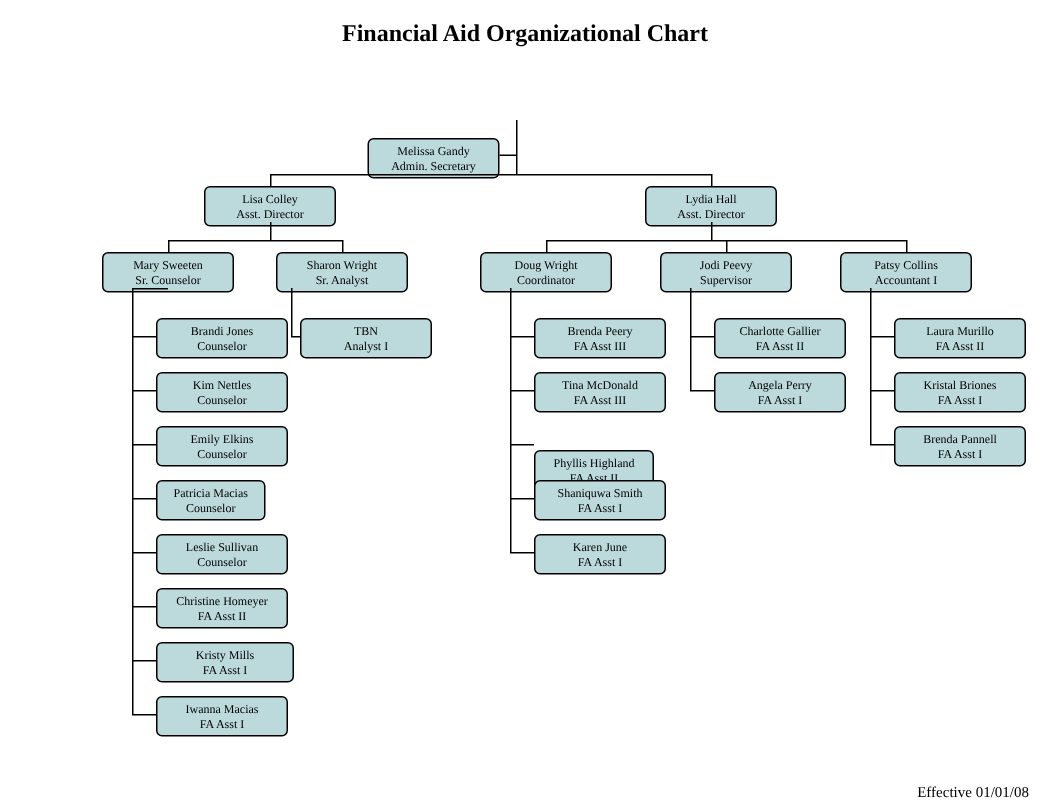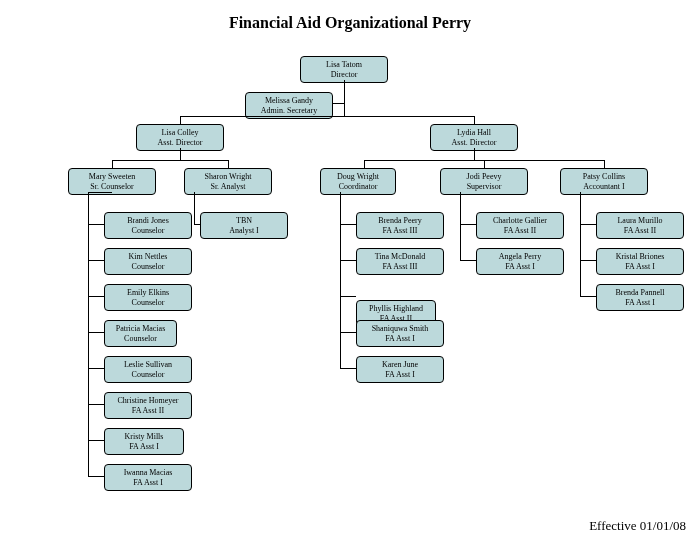--- a/index.html
+++ b/index.html
@@ -2,31 +2,27 @@
 <html><head>
 <meta charset="utf-8">
 <style>
 html,body{margin:0;padding:0;background:#fff;font-family:"Times New Roman",serif;color:#000}
 .page{width:700px;height:540px;position:relative}
 .title{position:absolute;top:14px;left:0;right:0;text-align:center;font-weight:bold;font-size:16px}
 .box{position:absolute;background:#bcd9db;border:1px solid #000;border-radius:4px;text-align:center;font-size:8px;line-height:1.2;padding:3px 2px;box-sizing:border-box}
 .box-name{display:block}
 .box-role{display:block}
 .conn{position:absolute;background:#000}
-.footer{position:absolute;bottom:6px;right:14px;font-size:13px}
+.footer{position:absolute;bottom:6px;right:14px;font-size:10px}
 </style>
 </head>
 <body>
 <div class="page">
-<div class="title">Financial Aid Organizational Perry</div>
+<div class="title">Financial Aid Organizational Chart</div>
 
-<div class="box" style="left:300px;top:56px;width:88px">
-      <span class="box-name">Lisa Tatom</span>
-      <span class="box-role">Director</span>
-    </div>
 <div class="box" style="left:245px;top:92px;width:88px">
       <span class="box-name">Melissa Gandy</span>
       <span class="box-role">Admin. Secretary</span>
     </div>
 <div class="box" style="left:136px;top:124px;width:88px">
       <span class="box-name">Lisa Colley</span>
       <span class="box-role">Asst. Director</span>
     </div>
 <div class="box" style="left:430px;top:124px;width:88px">
       <span class="box-name">Lydia Hall</span>
@@ -35,21 +31,21 @@
 
 <div class="box" style="left:68px;top:168px;width:88px">
       <span class="box-name">Mary Sweeten</span>
       <span class="box-role">Sr. Counselor</span>
     </div>
 <div class="box" style="left:184px;top:168px;width:88px">
       <span class="box-name">Sharon Wright</span>
       <span class="box-role">Sr. Analyst</span>
     </div>
 
-<div class="box" style="left:320px;top:168px;width:76px">
+<div class="box" style="left:320px;top:168px;width:88px">
       <span class="box-name">Doug Wright</span>
       <span class="box-role">Coordinator</span>
     </div>
 <div class="box" style="left:560px;top:168px;width:88px">
       <span class="box-name">Patsy Collins</span>
       <span class="box-role">Accountant I</span>
     </div>
 <div class="box" style="left:440px;top:168px;width:88px">
       <span class="box-name">Jodi Peevy</span>
       <span class="box-role">Supervisor</span>
@@ -72,21 +68,21 @@
       <span class="box-role">Counselor</span>
     </div>
 <div class="box" style="left:104px;top:356px;width:88px">
       <span class="box-name">Leslie Sullivan</span>
       <span class="box-role">Counselor</span>
     </div>
 <div class="box" style="left:104px;top:392px;width:88px">
       <span class="box-name">Christine Homeyer</span>
       <span class="box-role">FA Asst II</span>
     </div>
-<div class="box" style="left:104px;top:428px;width:80px">
+<div class="box" style="left:104px;top:428px;width:92px">
       <span class="box-name">Kristy Mills</span>
       <span class="box-role">FA Asst I</span>
     </div>
 <div class="box" style="left:104px;top:464px;width:88px">
       <span class="box-name">Iwanna Macias</span>
       <span class="box-role">FA Asst I</span>
     </div>
 
 <div class="box" style="left:200px;top:212px;width:88px">
       <span class="box-name">TBN</span>

